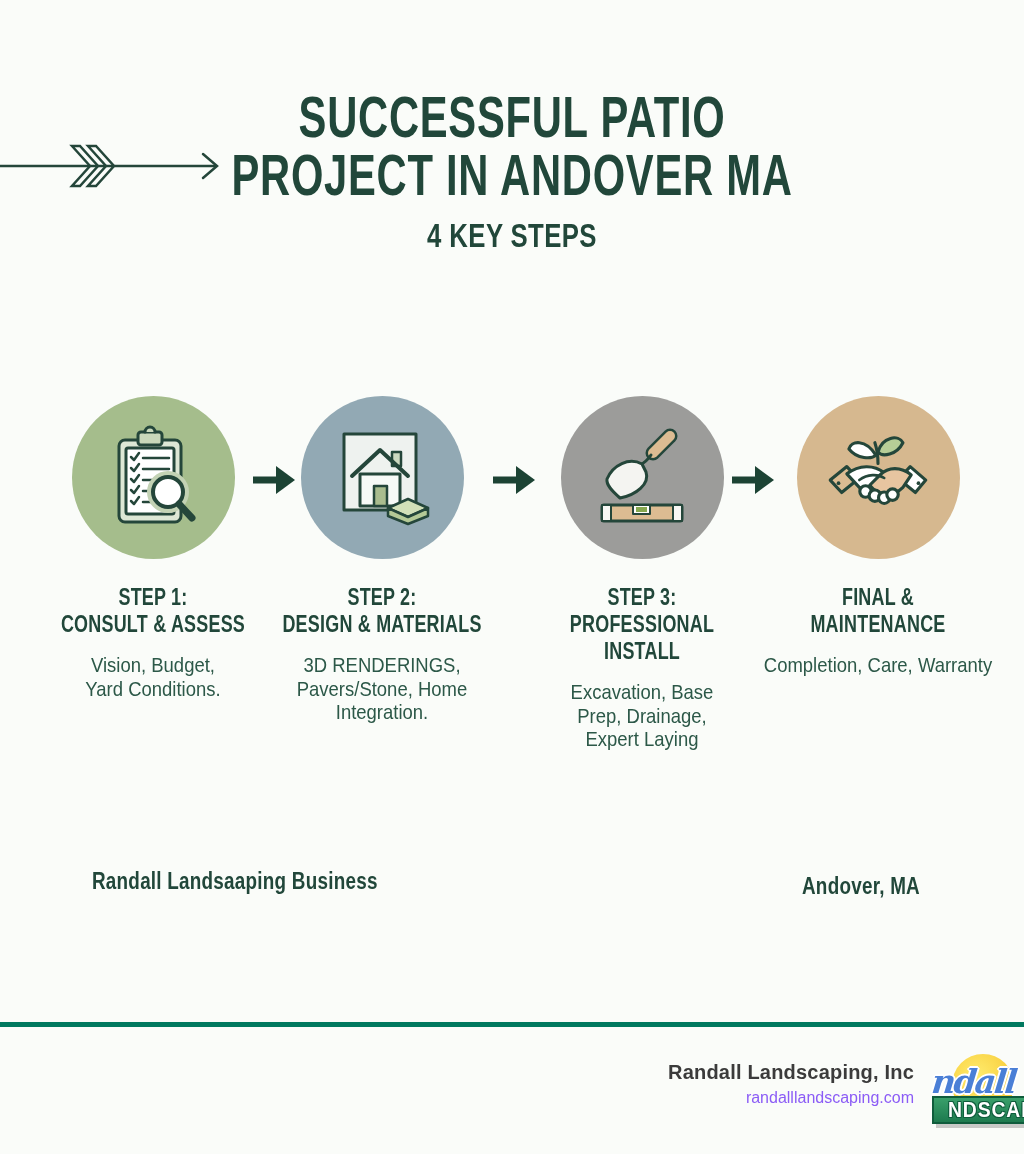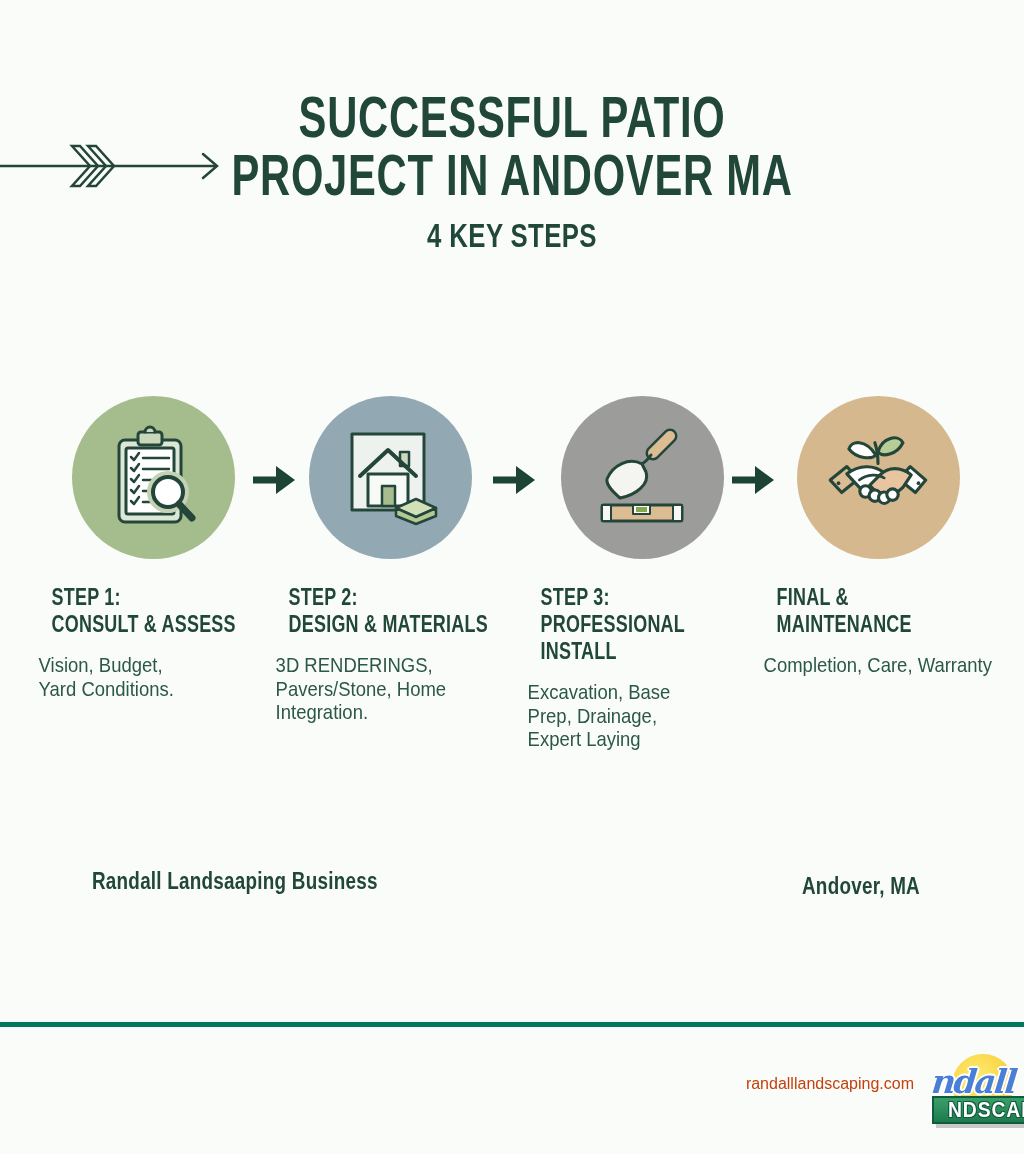--- a/index.html
+++ b/index.html
@@ -7,37 +7,37 @@
     position:relative;width:1024px;height:1154px;background:#fafcf9;
     overflow:hidden;font-family:"Liberation Sans",sans-serif;color:#21473a;
   }
   
   .arrow-decor{position:absolute;left:0;top:134px;width:240px;height:64px;}
   
   .title-block{position:absolute;left:0;top:88px;width:100%;text-align:center;color:var(--accent);}
   .title-line{font-size:58px;font-weight:bold;line-height:58px;letter-spacing:1px;transform:scaleX(.72);}
   .subtitle{margin-top:13px;font-size:33px;font-weight:bold;letter-spacing:.5px;transform:scaleX(.78);}
   
-  .step-col{position:absolute;top:396px;width:260px;}
-  .step-col.c1{left:23px}.step-col.c2{left:260px}.step-col.c3{left:512px}.step-col.c4{left:748px}
+  .step-col{position:absolute;top:396px;width:260px;text-align:center;}
+  .step-col.c1{left:23px}.step-col.c2{left:252px}.step-col.c3{left:512px}.step-col.c4{left:748px}
   .circle{width:163px;height:163px;border-radius:50%;margin:0 auto;display:flex;align-items:center;justify-content:center;}
   .step-title{margin-top:25px;font-size:23px;font-weight:bold;line-height:27px;letter-spacing:.3px;color:var(--accent);transform:scaleX(.78);}
   .step-desc{margin-top:15px;font-size:21px;line-height:23.5px;color:var(--text-green);white-space:pre-line;transform:scaleX(.88);}
   .flow-arrow{position:absolute;top:461px;width:45px;height:38px;}
   .fa1{left:251px}.fa2{left:491px}.fa3{left:730px}
   
   .business{position:absolute;left:92px;top:868px;font-size:23px;font-weight:bold;letter-spacing:.3px;
     color:var(--accent);transform:scaleX(.82);transform-origin:left center;}
   .location{position:absolute;left:802px;top:873px;font-size:23px;font-weight:bold;letter-spacing:.3px;
     color:var(--accent);transform:scaleX(.82);transform-origin:left center;}
   
   .divider{position:absolute;left:0;top:1022px;width:100%;height:5px;background:var(--divider);}
   .footer-text{position:absolute;right:110px;top:1061px;text-align:right;}
   .footer-name{font-size:20px;font-weight:bold;color:#3b3b3b;letter-spacing:.2px;}
-  .footer-url{font-size:16px;color:#c2410c;margin-top:14px;text-align:center;}
+  .footer-url{font-size:16px;color:#8b5cf6;margin-top:5px;}
   .logo{position:absolute;left:932px;top:1054px;width:120px;height:74px;}
   .logo-sun{position:absolute;left:20px;top:0;width:62px;height:62px;border-radius:50%;
     background:radial-gradient(circle at 40% 35%,#ffec6e,#f8cf3f 65%,#eebd2a);}
   .logo-script{position:absolute;left:0;top:8px;font-family:"DejaVu Serif",serif;font-style:italic;font-weight:bold;
     font-size:33px;color:#4a7fd6;letter-spacing:-2px;transform:skewX(-6deg);
     text-shadow:2px 0 #fff,-2px 0 #fff,0 2px #fff,0 -2px #fff,1px 1px #fff,-1px -1px #fff,1px -1px #fff,-1px 1px #fff;}
   .logo-banner{position:absolute;left:0;top:42px;width:118px;height:28px;
     background:linear-gradient(#3aa06b,#1d7a4e);border:2px solid #0f5c3c;box-sizing:border-box;
     box-shadow:4px 4px 0 rgba(150,150,150,.5);display:flex;align-items:center;justify-content:center;}
   .logo-banner-text{font-size:22px;font-weight:bold;color:#fff;letter-spacing:1px;transform:scaleX(.88);
@@ -184,20 +184,21 @@
   <svg class="flow-arrow fa3" viewBox="0 0 45 38">
     <line x1="2" y1="19" x2="28" y2="19" stroke="#1c4334" stroke-width="7"></line>
     <polygon points="25,5 44,19 25,33" fill="#1c4334"></polygon>
   </svg>
 
   <div class="business">Randall Landsaaping Business</div>
   <div class="location">Andover, MA</div>
 
   <div class="divider"></div>
   <div class="footer-text">
+    <div class="footer-name">Randall Landscaping, Inc</div>
     <div class="footer-url">randalllandscaping.com</div>
   </div>
   <div class="logo">
     <div class="logo-sun"></div>
     <div class="logo-script">ndall</div>
     <div class="logo-banner">
       <span class="logo-banner-text">NDSCAP</span>
     </div>
   </div>
 

